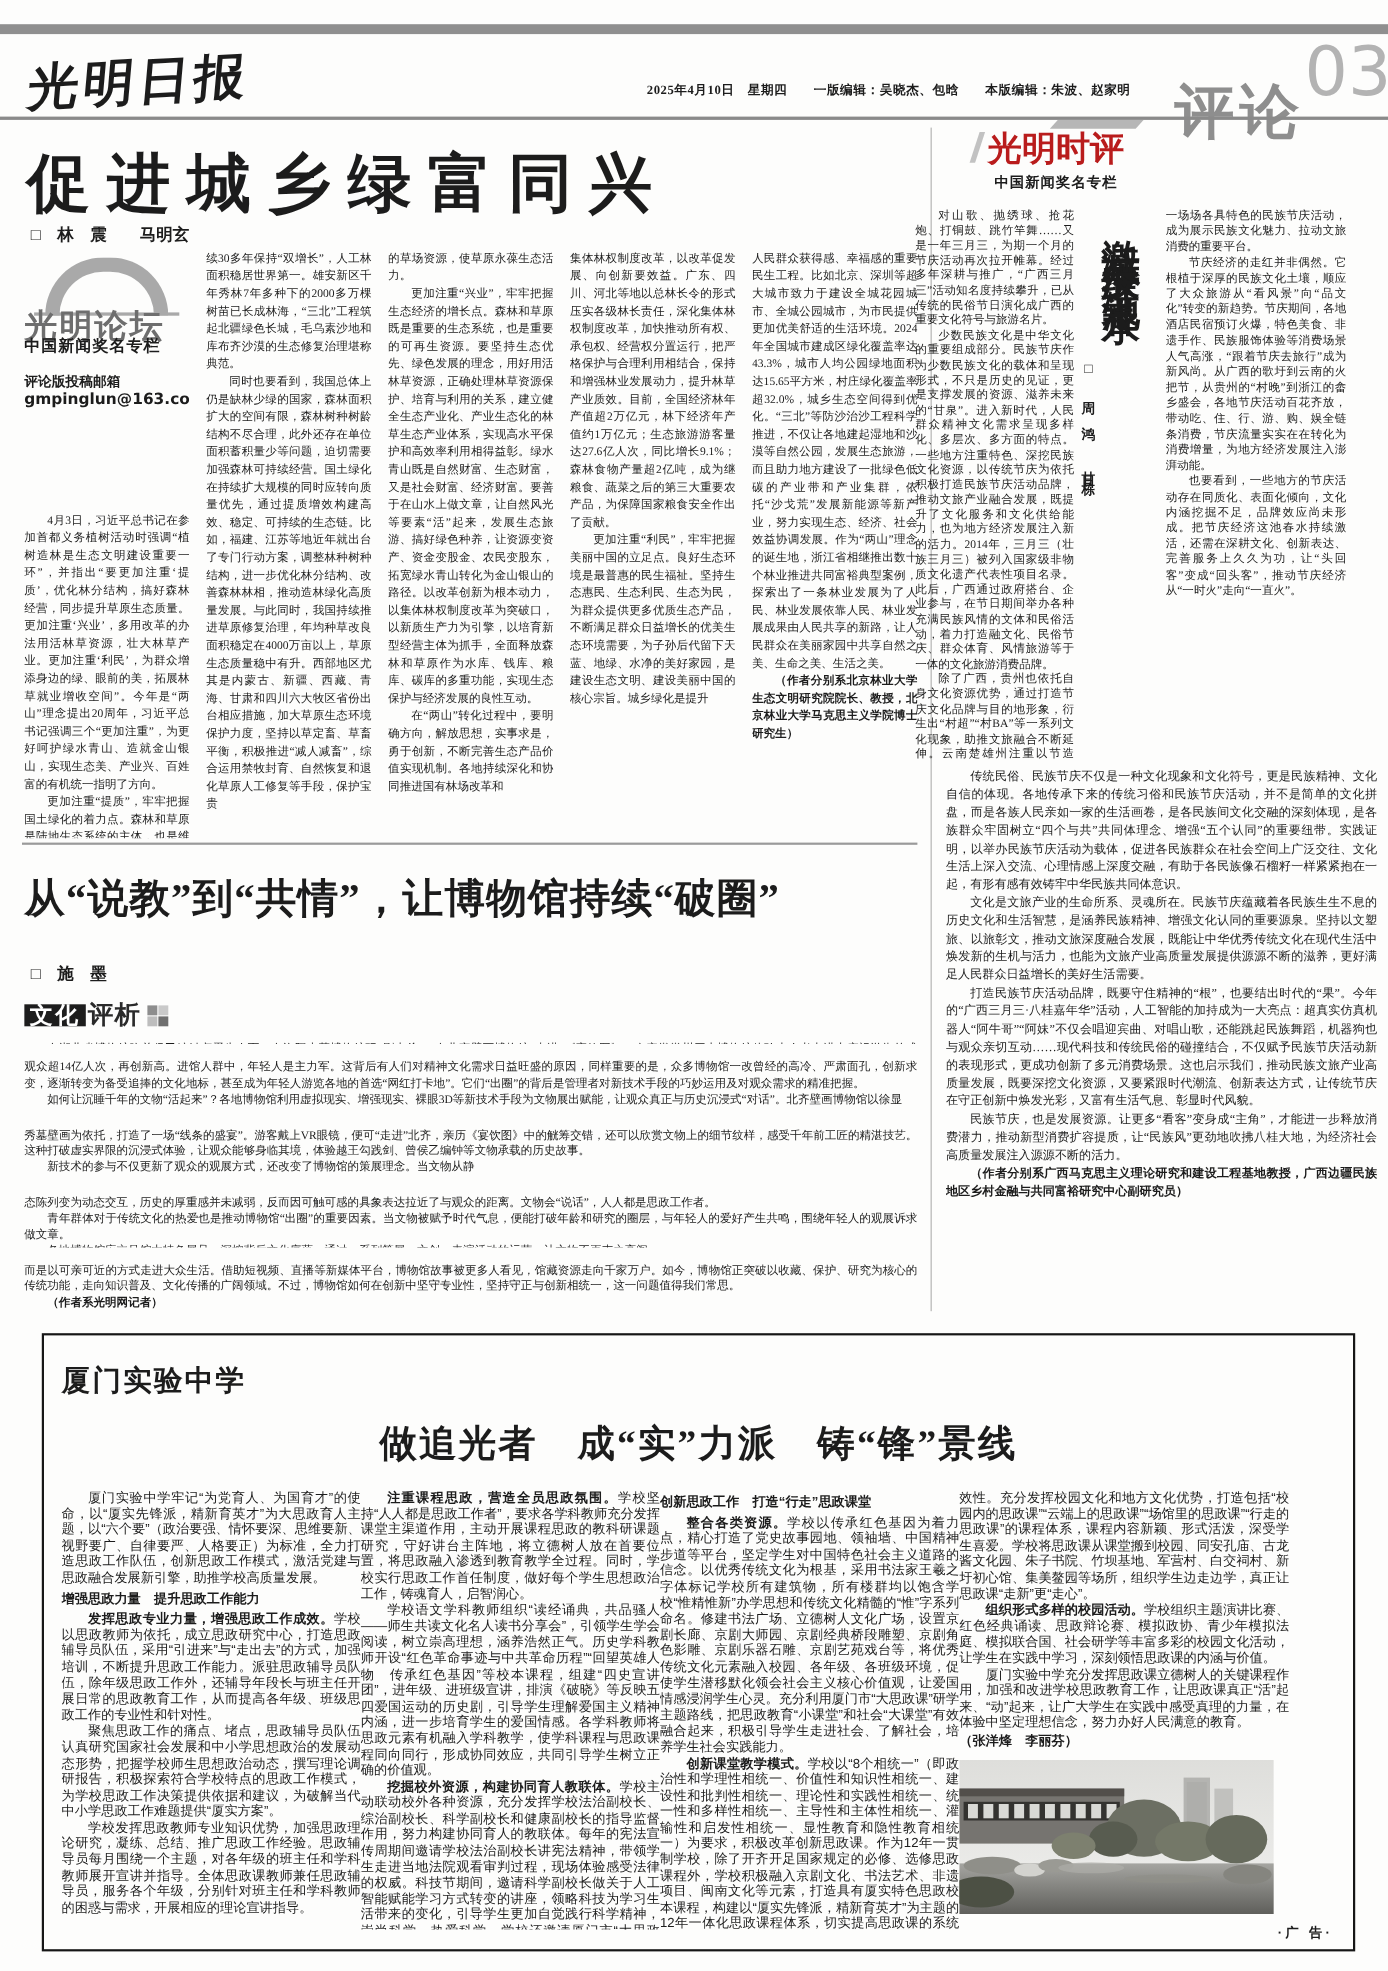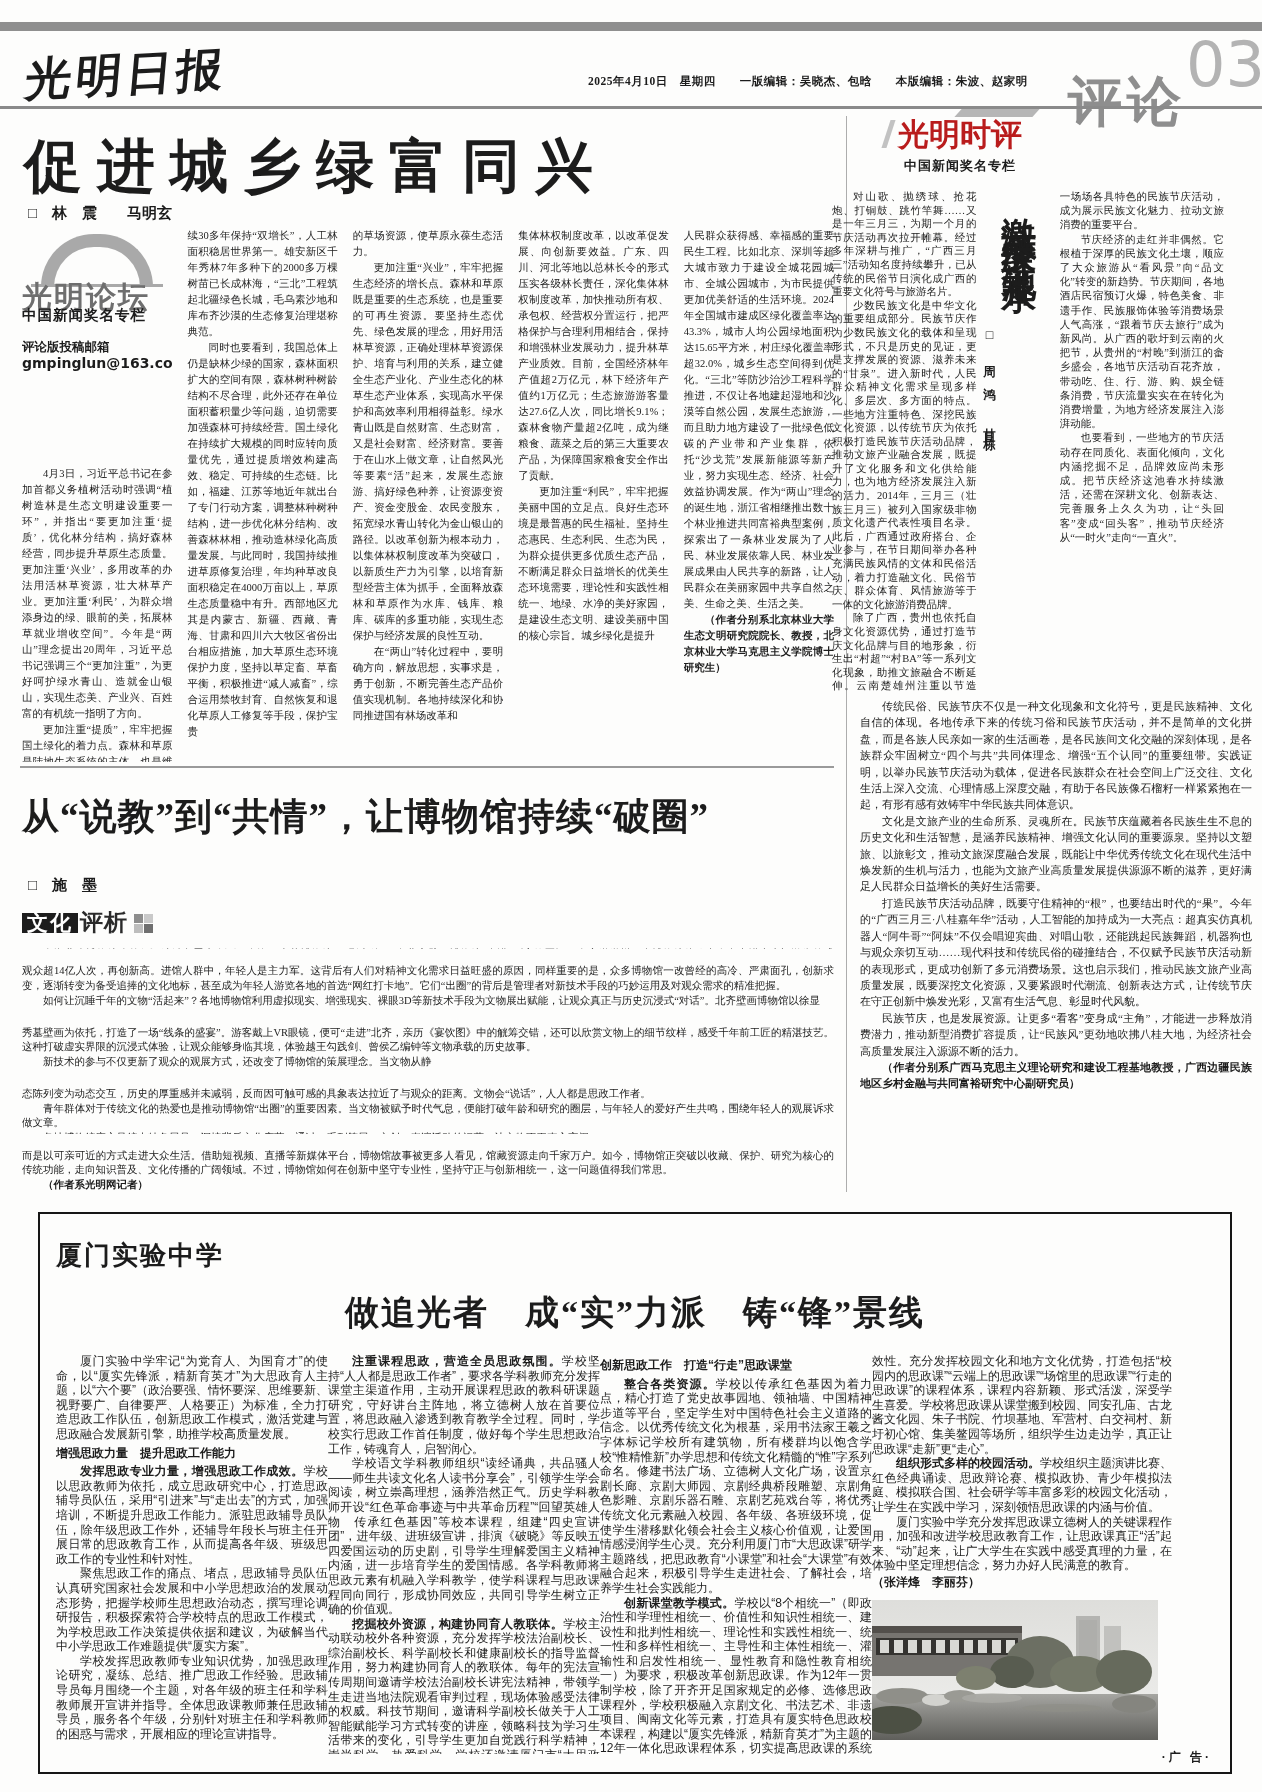--- a/index.html
+++ b/index.html
@@ -107,21 +107,21 @@
         <p class="blk cont">续30多年保持“双增长”，人工林面积稳居世界第一。雄安新区千年秀林7年多种下的2000多万棵树苗已长成林海，“三北”工程筑起北疆绿色长城，毛乌素沙地和库布齐沙漠的生态修复治理堪称典范。</p>
         <p class="blk p">同时也要看到，我国总体上仍是缺林少绿的国家，森林面积扩大的空间有限，森林树种树龄结构不尽合理，此外还存在单位面积蓄积量少等问题，迫切需要加强森林可持续经营。国土绿化在持续扩大规模的同时应转向质量优先，通过提质增效构建高效、稳定、可持续的生态链。比如，福建、江苏等地近年就出台了专门行动方案，调整林种树种结构，进一步优化林分结构、改善森林林相，推动造林绿化高质量发展。与此同时，我国持续推进草原修复治理，年均种草改良面积稳定在4000万亩以上，草原生态质量稳中有升。西部地区尤其是内蒙古、新疆、西藏、青海、甘肃和四川六大牧区省份出台相应措施，加大草原生态环境保护力度，坚持以草定畜、草畜平衡，积极推进“减人减畜”，综合运用禁牧封育、自然恢复和退化草原人工修复等手段，保护宝贵</p>
       </div>
     <div class="acol">
         <p class="blk cont">的草场资源，使草原永葆生态活力。</p>
         <p class="blk p">更加注重“兴业”，牢牢把握生态经济的增长点。森林和草原既是重要的生态系统，也是重要的可再生资源。要坚持生态优先、绿色发展的理念，用好用活林草资源，正确处理林草资源保护、培育与利用的关系，建立健全生态产业化、产业生态化的林草生态产业体系，实现高水平保护和高效率利用相得益彰。绿水青山既是自然财富、生态财富，又是社会财富、经济财富。要善于在山水上做文章，让自然风光等要素“活”起来，发展生态旅游、搞好绿色种养，让资源变资产、资金变股金、农民变股东，拓宽绿水青山转化为金山银山的路径。以改革创新为根本动力，以集体林权制度改革为突破口，以新质生产力为引擎，以培育新型经营主体为抓手，全面释放森林和草原作为水库、钱库、粮库、碳库的多重功能，实现生态保护与经济发展的良性互动。</p>
         <p class="blk p">在“两山”转化过程中，要明确方向，解放思想，实事求是，勇于创新，不断完善生态产品价值实现机制。各地持续深化和协同推进国有林场改革和</p>
       </div>
     <div class="acol">
         <p class="blk cont">集体林权制度改革，以改革促发展、向创新要效益。广东、四川、河北等地以总林长令的形式压实各级林长责任，深化集体林权制度改革，加快推动所有权、承包权、经营权分置运行，把严格保护与合理利用相结合，保持和增强林业发展动力，提升林草产业质效。目前，全国经济林年产值超2万亿元，林下经济年产值约1万亿元；生态旅游游客量达27.6亿人次，同比增长9.1%；森林食物产量超2亿吨，成为继粮食、蔬菜之后的第三大重要农产品，为保障国家粮食安全作出了贡献。</p>
-        <p class="blk p">更加注重“利民”，牢牢把握美丽中国的立足点。良好生态环境是最普惠的民生福祉。坚持生态惠民、生态利民、生态为民，为群众提供更多优质生态产品，不断满足群众日益增长的优美生态环境需要，理论性和实践性相统一、地绿、水净的美好家园，是建设生态文明、建设美丽中国的核心宗旨。城乡绿化是提升</p>
+        <p class="blk p">更加注重“利民”，牢牢把握美丽中国的立足点。良好生态环境是最普惠的民生福祉。坚持生态惠民、生态利民、生态为民，为群众提供更多优质生态产品，不断满足群众日益增长的优美生态环境需要，为子孙后代留下天蓝、地绿、水净的美好家园，是建设生态文明、建设美丽中国的核心宗旨。城乡绿化是提升</p>
       </div>
     <div class="acol">
         <p class="blk cont">人民群众获得感、幸福感的重要民生工程。比如北京、深圳等超大城市致力于建设全城花园城市、全城公园城市，为市民提供更加优美舒适的生活环境。2024年全国城市建成区绿化覆盖率达43.3%，城市人均公园绿地面积达15.65平方米，村庄绿化覆盖率超32.0%，城乡生态空间得到优化。“三北”等防沙治沙工程科学推进，不仅让各地建起湿地和沙漠等自然公园，发展生态旅游，而且助力地方建设了一批绿色低碳的产业带和产业集群，依托“沙戈荒”发展新能源等新产业，努力实现生态、经济、社会效益协调发展。作为“两山”理念的诞生地，浙江省相继推出数十个林业推进共同富裕典型案例，探索出了一条林业发展为了人民、林业发展依靠人民、林业发展成果由人民共享的新路，让人民群众在美丽家园中共享自然之美、生命之美、生活之美。</p>
         <p class="blk note">（作者分别系北京林业大学生态文明研究院院长、教授，北京林业大学马克思主义学院博士研究生）</p>
       </div>
   </div>
 
   <div class="abs" id="rule-mid"></div>
 
   <h2 class="abs" id="a2-headline" style="margin:0">从“说教”到“共情”，让博物馆持续“破圈”</h2>

